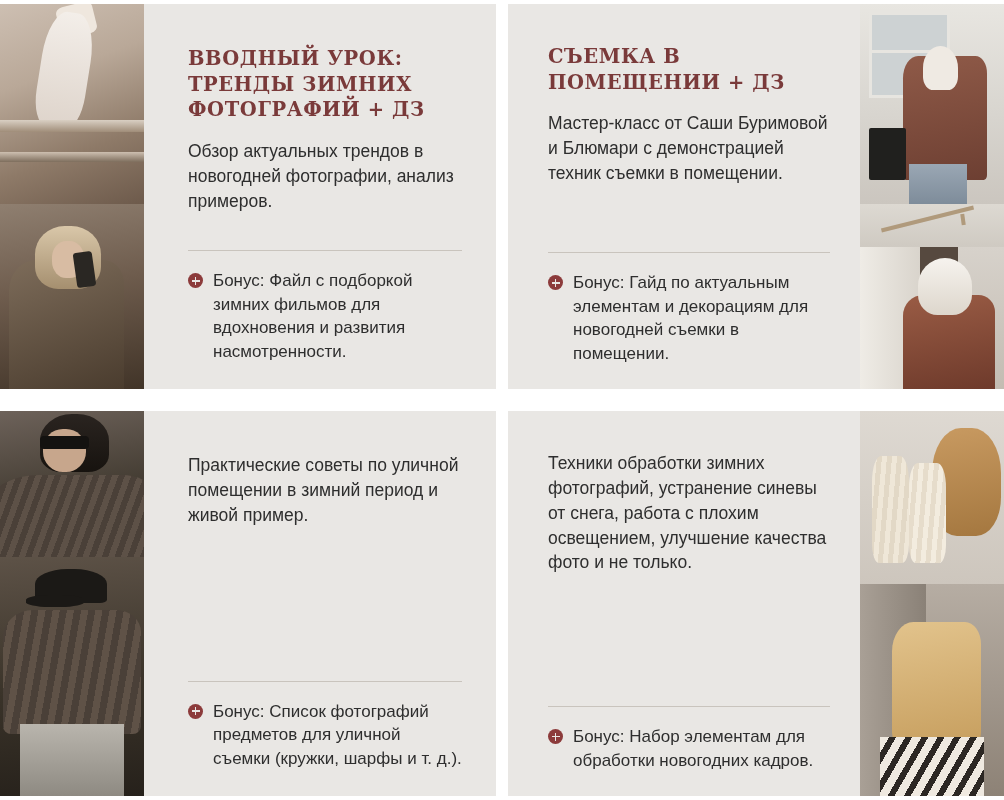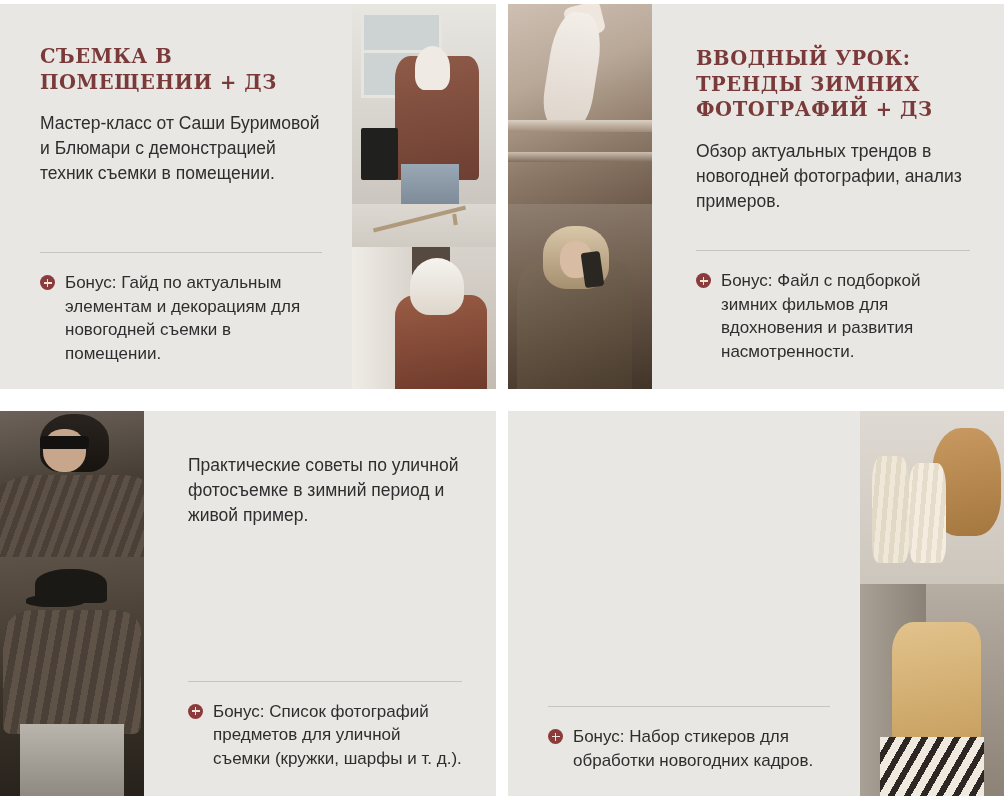--- a/index.html
+++ b/index.html
@@ -282,20 +282,51 @@
   .p4b .skirt {
     position: absolute; left: 14%; top: 72%; width: 72%; height: 28%;
     background: repeating-linear-gradient(120deg,#efe9e0 0 8px,#2c2723 8px 14px);
   }
 </style>
 </head>
 <body>
 
 <div class="grid">
 
+  <div class="card img-left">
+    <div class="photo-col">
+      <div class="photo p1a" style="height:52%">
+        <div class="ph-inner">
+          <div class="shoe"></div>
+            <div class="leg"></div>
+            <div class="rail"></div>
+            <div class="rail2"></div>
+        </div>
+      </div>
+      <div class="photo p1b" style="height:48%">
+        <div class="ph-inner">
+          <div class="coat"></div>
+            <div class="hair"></div>
+            <div class="face"></div>
+            <div class="phone"></div>
+        </div>
+      </div>
+    </div>
+    <div class="text-col">
+      <h2 class="card-title">ВВОДНЫЙ УРОК: ТРЕНДЫ ЗИМНИХ ФОТОГРАФИЙ + ДЗ</h2>
+      <p class="card-desc">Обзор актуальных трендов в новогодней фотографии, анализ примеров.</p>
+      <div class="spacer"></div>
+      <div class="divider"></div>
+      <div class="bonus-row">
+        <span class="bonus-icon"></span>
+        <span class="bonus-text">Бонус: Файл с подборкой зимних фильмов для вдохновения и развития насмотренности.</span>
+      </div>
+    </div>
+  </div>
+
   <div class="card img-right">
     <div class="photo-col right">
       <div class="photo p2a" style="height:52%">
         <div class="ph-inner">
           <div class="window"></div>
             <div class="windowbar"></div>
             <div class="coat"></div>
           <div class="scarf"></div>
             <div class="jeans"></div>
             <div class="bag"></div>
@@ -323,70 +354,39 @@
       <div class="divider"></div>
       <div class="bonus-row">
         <span class="bonus-icon"></span>
         <span class="bonus-text">Бонус: Гайд по актуальным элементам и декорациям для новогодней съемки в помещении.</span>
       </div>
     </div>
   </div>
 
   <div class="card img-left">
     <div class="photo-col">
-      <div class="photo p1a" style="height:52%">
-        <div class="ph-inner">
-          <div class="shoe"></div>
-            <div class="leg"></div>
-            <div class="rail"></div>
-            <div class="rail2"></div>
-        </div>
-      </div>
-      <div class="photo p1b" style="height:48%">
-        <div class="ph-inner">
-          <div class="coat"></div>
-            <div class="hair"></div>
-            <div class="face"></div>
-            <div class="phone"></div>
-        </div>
-      </div>
-    </div>
-    <div class="text-col">
-      <h2 class="card-title">ВВОДНЫЙ УРОК: ТРЕНДЫ ЗИМНИХ ФОТОГРАФИЙ + ДЗ</h2>
-      <p class="card-desc">Обзор актуальных трендов в новогодней фотографии, анализ примеров.</p>
-      <div class="spacer"></div>
-      <div class="divider"></div>
-      <div class="bonus-row">
-        <span class="bonus-icon"></span>
-        <span class="bonus-text">Бонус: Файл с подборкой зимних фильмов для вдохновения и развития насмотренности.</span>
-      </div>
-    </div>
-  </div>
-
-  <div class="card img-left">
-    <div class="photo-col">
       <div class="photo p3a" style="height:38%">
         <div class="ph-inner">
             <div class="hair"></div>
             <div class="face"></div>
             <div class="glasses"></div>
             <div class="fur"></div>
           </div>
       </div>
       <div class="photo p3b" style="height:62%">
         <div class="ph-inner">
             <div class="cap"></div>
             <div class="capbrim"></div>
             <div class="fur"></div>
             <div class="pants"></div>
           </div>
       </div>
     </div>
     <div class="text-col">
-      <p class="card-desc">Практические советы по уличной фотосъемке в зимний период и живой пример.</p>
+      <p class="card-desc">Практические советы по уличной помещении в зимний период и живой пример.</p>
       <div class="spacer"></div>
       <div class="divider"></div>
       <div class="bonus-row">
         <span class="bonus-icon"></span>
         <span class="bonus-text">Бонус: Список фотографий предметов для уличной съемки (кружки, шарфы и т. д.).</span>
       </div>
     </div>
   </div>
 
   <div class="card img-right">
@@ -400,22 +400,23 @@
       </div>
       <div class="photo p4b" style="height:55%">
         <div class="ph-inner">
             <div class="wall"></div>
             <div class="scarf"></div>
             <div class="skirt"></div>
           </div>
       </div>
     </div>
     <div class="text-col pad-tight">
+      <p class="card-desc">Техники обработки зимних фотографий, устранение синевы от снега, работа с плохим освещением, улучшение качества фото и не только.</p>
       <div class="spacer"></div>
       <div class="divider"></div>
       <div class="bonus-row">
         <span class="bonus-icon"></span>
-        <span class="bonus-text">Бонус: Набор стикеров для обработки новогодних кадров.</span>
+        <span class="bonus-text">Бонус: Набор элементам для обработки новогодних кадров.</span>
       </div>
     </div>
   </div>
 
 </div>
 
 </body></html>

